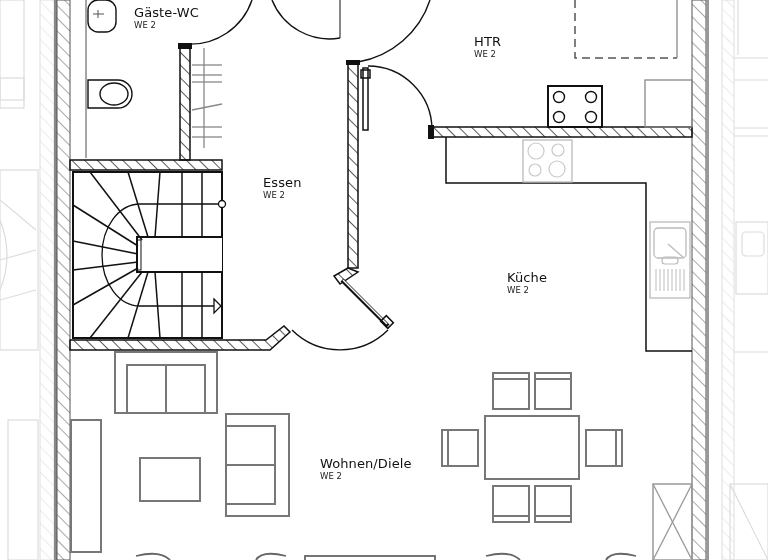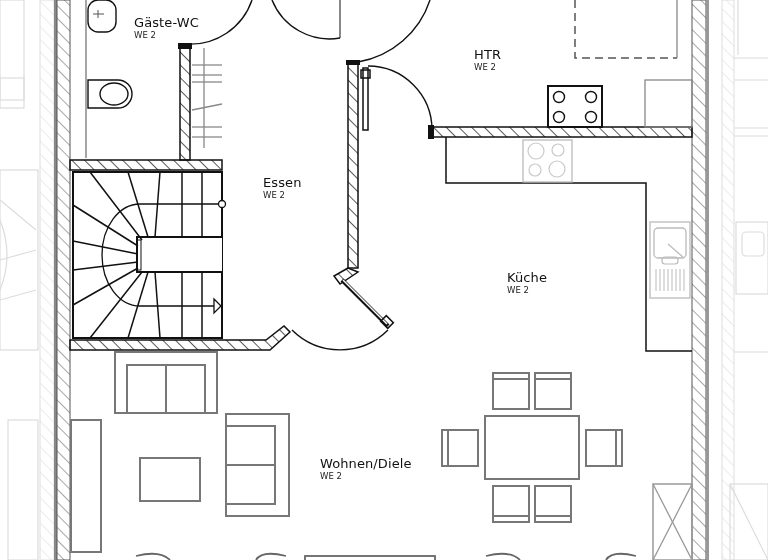--- a/index.html
+++ b/index.html
@@ -242,25 +242,25 @@
     <g stroke="#666" stroke-width="1.8" fill="none">
       <path d="M136 556 Q 160 550 170 560"></path>
       <path d="M256 560 Q 262 550 286 556"></path>
       <rect x="305" y="556" width="130" height="8"></rect>
       <path d="M486 556 Q 510 550 520 560"></path>
       <path d="M606 560 Q 612 550 636 556"></path>
     </g>
   </g>
 </svg>
 
-<div class="label" style="left:134px; top:5px;margin-top:10px;">
+<div class="label" style="left:134px; top:5px;">
   <div class="room-name">Gäste-WC</div>
   <div class="room-unit">WE 2</div>
 </div>
-<div class="label" style="left:474px; top:34px;margin-top:13px;">
+<div class="label" style="left:474px; top:34px;">
   <div class="room-name">HTR</div>
   <div class="room-unit">WE 2</div>
 </div>
 <div class="label" style="left:263px; top:175px;">
   <div class="room-name">Essen</div>
   <div class="room-unit">WE 2</div>
 </div>
 <div class="label" style="left:507px; top:270px;">
   <div class="room-name">Küche</div>
   <div class="room-unit">WE 2</div>

